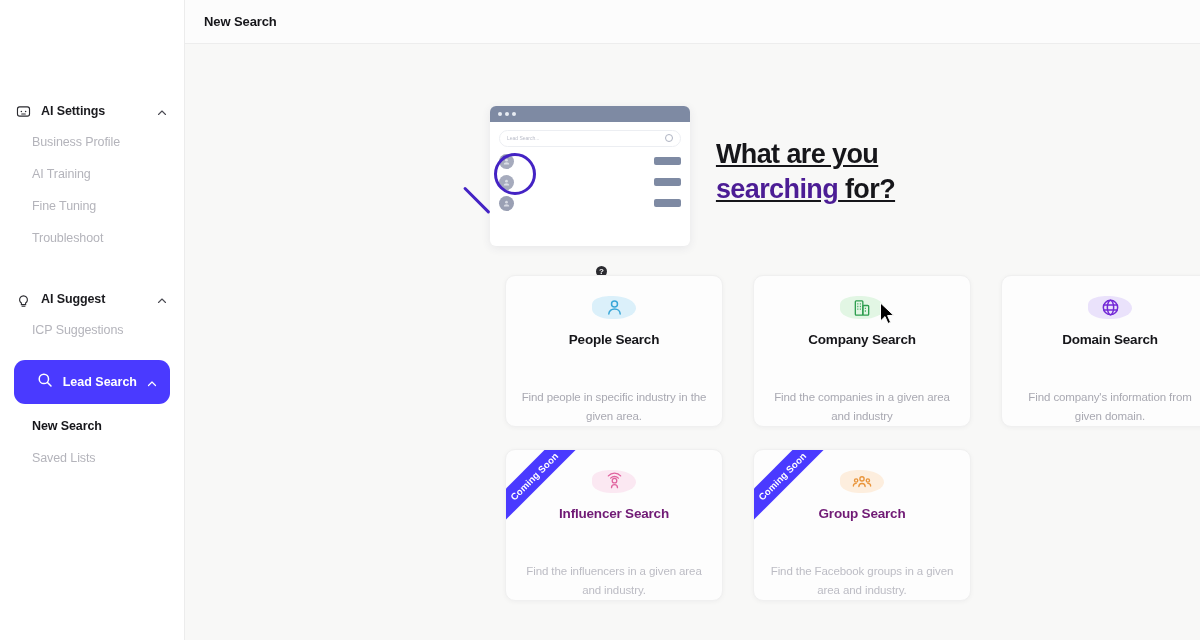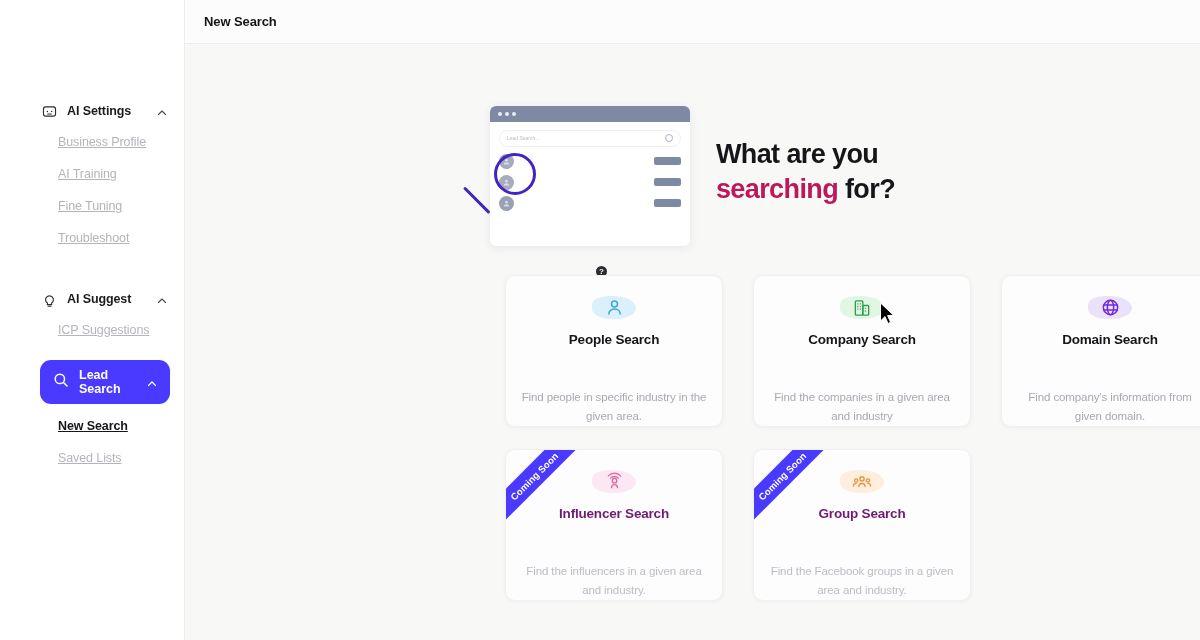--- a/index.html
+++ b/index.html
@@ -13,21 +13,21 @@
 
   
   #sidebar {
     width: 185px; height: 640px;
     background: #ffffff;
     border-right: 1px solid #ececec;
     flex: 0 0 185px;
     position: relative;
     padding-top: 96px;
   }
-  .nav-group { margin-bottom: 4px; padding-left: 26px; }
+  .nav-group { margin-bottom: 4px; }
   .group-head {
     display: flex; align-items: center;
     height: 30px; padding: 0 16px 0 14px;
     gap: 9px;
   }
   .group-head .gicon {
     width: 18px; height: 18px;
     display: flex; align-items: center; justify-content: center;
     flex: 0 0 18px;
   }
@@ -35,32 +35,32 @@
     font-size: 12.5px; font-weight: bold; color: #1b1b1f;
     letter-spacing: -0.1px; flex: 1;
   }
   .chev { width: 12px; height: 12px; flex: 0 0 12px; }
   .sub-item {
     font-size: 12.5px; color: #b4b4bb;
     padding: 0 16px 0 32px;
     height: 32px; line-height: 32px;
     letter-spacing: -0.1px;
     white-space: nowrap;
-    text-decoration: underline;
   }
   .sub-item.active { color: #16161a; font-weight: bold; }
 
   #leadsearch-btn {
     margin: 14px 14px 6px 14px;
     background: #4a3aff;
     border-radius: 11px;
     height: 44px;
     display: flex; align-items: center;
     padding: 0 12px;
     gap: 9px;
+    justify-content: flex-end;
   }
   #leadsearch-btn .gtitle { color: #ffffff; font-size: 12.5px; font-weight: bold; }
   #leadsearch-btn .gicon svg { stroke: #ffffff; }
 
   
   #main {
     flex: 1 1 auto;
     height: 640px;
     background: #f8f8f7;
     display: flex; flex-direction: column;
@@ -133,23 +133,23 @@
     background: rgba(255,255,255,0.12);
   }
   .mag-handle {
     position: absolute; left: -26px; top: 88px;
     width: 36px; height: 3px; background: #4423c4;
     transform: rotate(45deg); transform-origin: left center;
     border-radius: 2px;
   }
   #hero-text {
     font-size: 27px; font-weight: bold; color: #16161a;
-    line-height: 1.28; letter-spacing: -0.6px;
-  }
-  #hero-text .accent { color: #be185d; }
+    line-height: 1.28; letter-spacing: -0.6px; text-decoration: underline;
+  }
+  #hero-text .accent { color: #4c1d95; }
 
   
   #help-icon {
     position: absolute; left: 411px; top: 222px;
     width: 11px; height: 11px; border-radius: 50%;
     background: #2b2b30; color: #ffffff;
     font-size: 8px; font-weight: bold;
     display: flex; align-items: center; justify-content: center;
     line-height: 1;
   }

